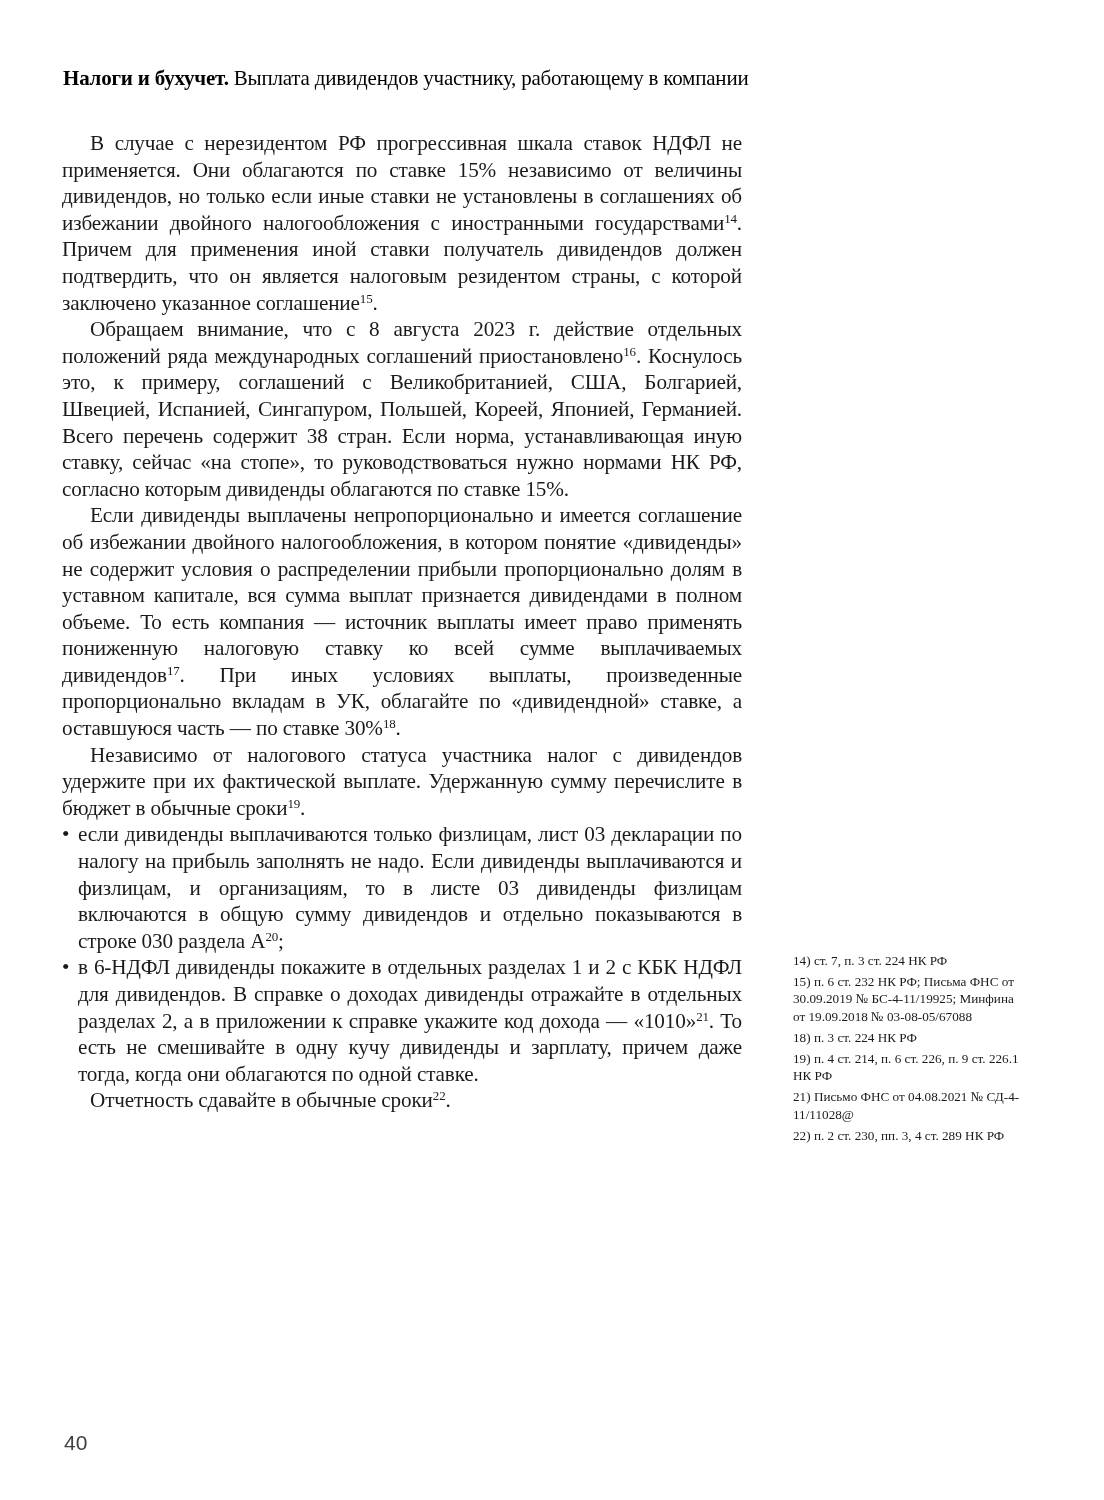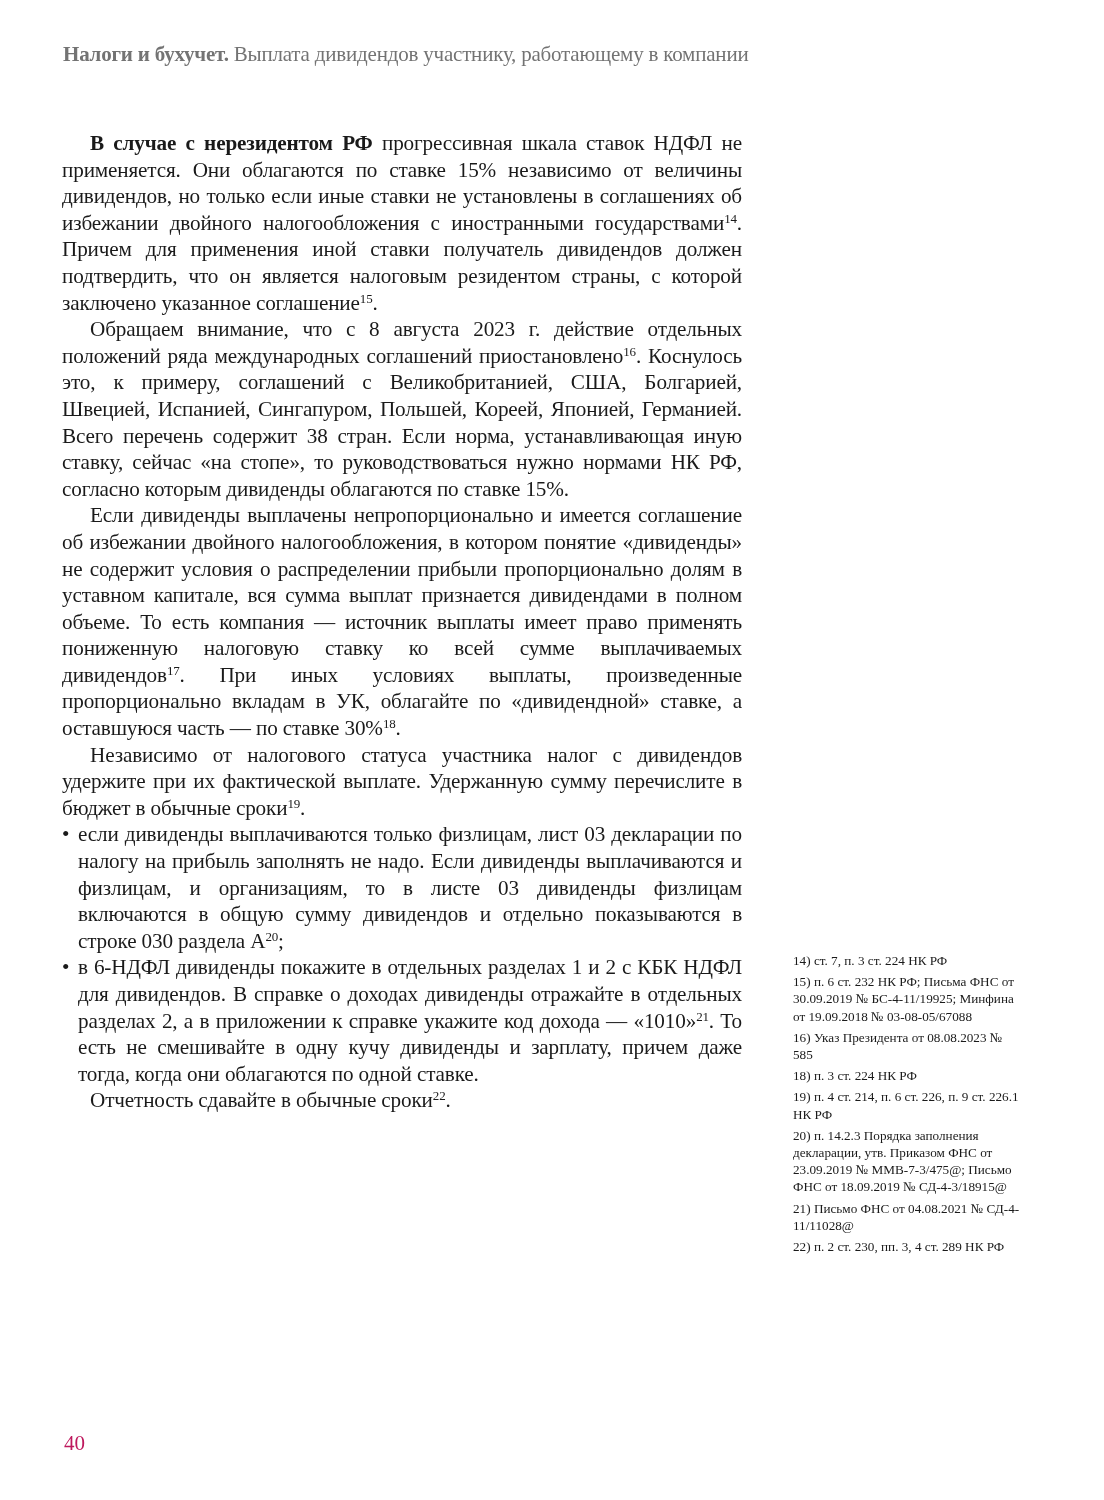--- a/index.html
+++ b/index.html
@@ -1,29 +1,29 @@
 <!DOCTYPE html>
 <html><head>
 <meta charset="utf-8">
 <style>
   html, body { margin: 0; padding: 0; background: #ffffff; }
   body { width: 1104px; height: 1500px; position: relative; overflow: hidden; font-family: "Liberation Serif", "DejaVu Serif", serif; color: #1a1a1a; }
-  .header { position: absolute; left: 63px; top: 42px; font-size: 21px; color: #737373; white-space: nowrap; letter-spacing: -0.2px; }
+  .header { position: absolute; left: 63px; top: 66px; font-size: 21px; color: #000000; white-space: nowrap; letter-spacing: -0.2px; }
   .header b { font-weight: bold; }
   .main { position: absolute; left: 62px; top: 130px; width: 680px; font-size: 21.2px; line-height: 26.6px; text-align: justify; letter-spacing: -0.15px; }
   .main p { margin: 0; text-indent: 28px; }
-  .main p b { font-weight: bold; }
+  .main p b { font-weight: normal; }
   sup { font-size: 13px; line-height: 0; vertical-align: 7px; font-family: Liberation Serif, serif; }
   .bullets { margin: 0; padding: 0; list-style: none; }
   .bullets li { position: relative; padding-left: 16px; }
   .bullets li::before { content: "•"; position: absolute; left: 0; top: 0; }
   .notes { position: absolute; left: 793px; top: 952px; width: 230px; font-size: 13.2px; line-height: 17.2px; color: #1a1a1a; }
   .note { margin-bottom: 4px; }
   .note b { font-weight: normal; }
-  .page-num { position: absolute; left: 64px; top: 1431px; font-family: Liberation Serif, serif; font-size: 21px; color: #be185d; }
+  .page-num { position: absolute; left: 64px; top: 1431px; font-family: Liberation Sans, sans-serif; font-size: 21px; color: #404040; }
 </style>
 </head>
 <body>
 
 <div class="header">
   <b>Налоги и бухучет.</b>
   <span>Выплата дивидендов участнику, работающему в компании</span>
 </div>
 
 <div class="main">
@@ -41,21 +41,19 @@
     <li><span>если дивиденды выплачиваются только физлицам, лист 03 декларации по налогу на прибыль заполнять не надо. Если дивиденды выплачиваются и физлицам, и организациям, то в листе 03 дивиденды физлицам включаются в общую сумму дивидендов и отдельно показываются в строке 030 раздела А</span><sup>20</sup><span>;</span></li>
     <li><span>в 6-НДФЛ дивиденды покажите в отдельных разделах 1 и 2 с КБК НДФЛ для дивидендов. В справке о доходах дивиденды отражайте в отдельных разделах 2, а в приложении к справке укажите код дохода — «1010»</span><sup>21</sup><span>. То есть не смешивайте в одну кучу дивиденды и зарплату, причем даже тогда, когда они облагаются по одной ставке.</span></li>
   </ul>
 
   <p><span>Отчетность сдавайте в обычные сроки</span><sup>22</sup><span>.</span></p>
 </div>
 
 <div class="notes">
   <div class="note"><b>14)</b><span> ст. 7, п. 3 ст. 224 НК РФ</span></div>
   <div class="note"><b>15)</b><span> п. 6 ст. 232 НК РФ; Письма ФНС от 30.09.2019 № БС-4-11/19925; Минфина от 19.09.2018 № 03-08-05/67088</span></div>
-  <div class="note"><b>16)</b><span> Указ Президента от 08.08.2023 № 585</span></div>
   <div class="note"><b>18)</b><span> п. 3 ст. 224 НК РФ</span></div>
   <div class="note"><b>19)</b><span> п. 4 ст. 214, п. 6 ст. 226, п. 9 ст. 226.1 НК РФ</span></div>
-  <div class="note"><b>20)</b><span> п. 14.2.3 Порядка заполнения декларации, утв. Приказом ФНС от 23.09.2019 № ММВ-7-3/475@; Письмо ФНС от 18.09.2019 № СД-4-3/18915@</span></div>
   <div class="note"><b>21)</b><span> Письмо ФНС от 04.08.2021 № СД-4-11/11028@</span></div>
   <div class="note"><b>22)</b><span> п. 2 ст. 230, пп. 3, 4 ст. 289 НК РФ</span></div>
 </div>
 
 <div class="page-num">40</div>
 
 </body></html>

